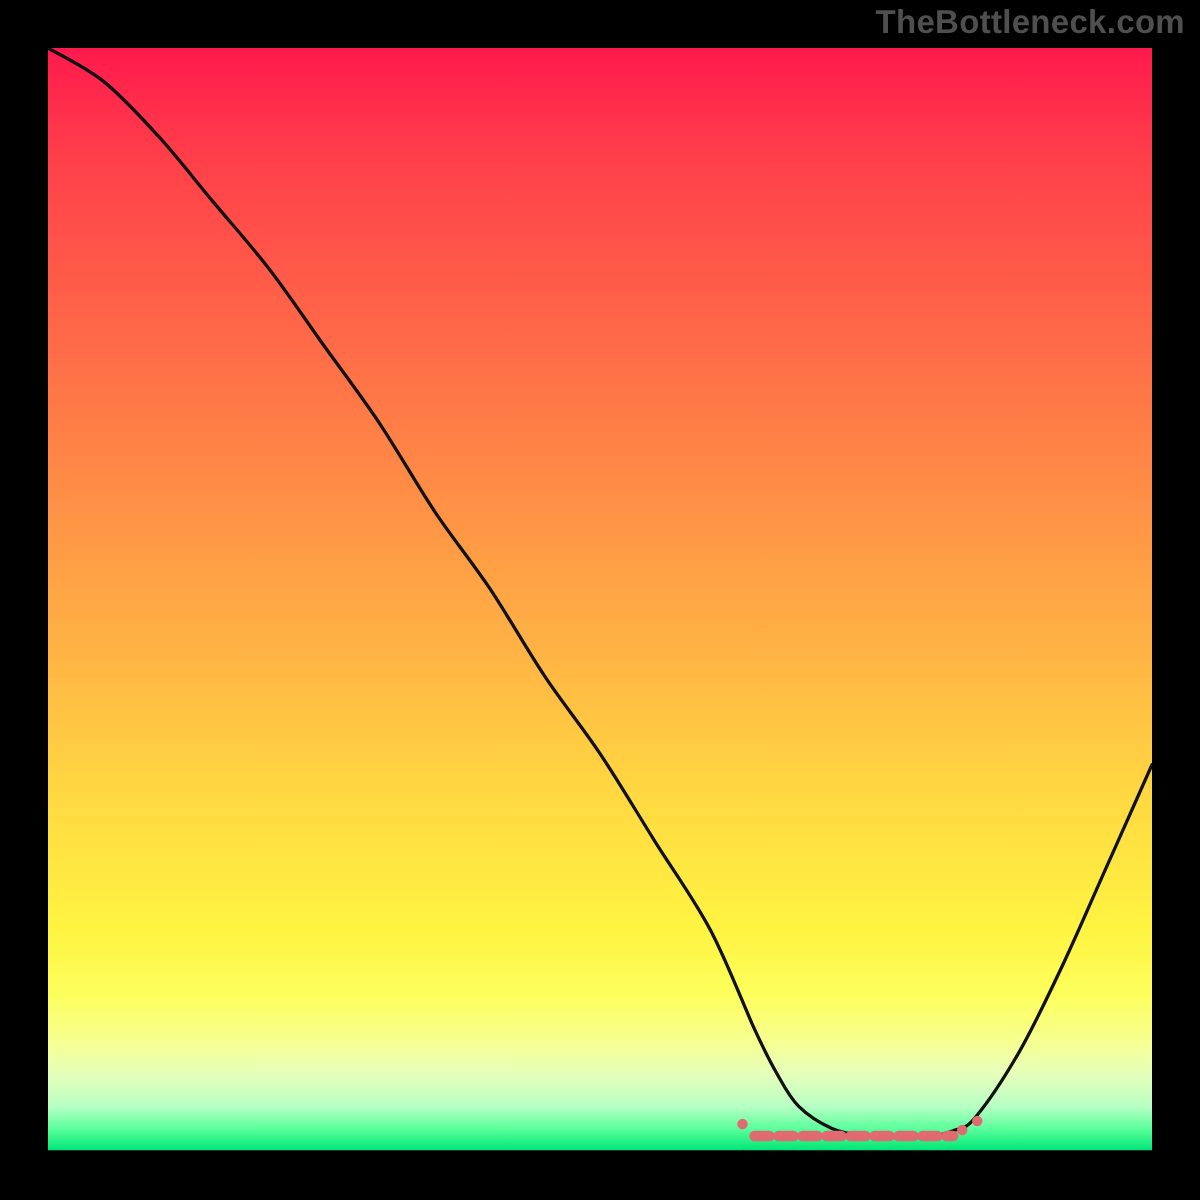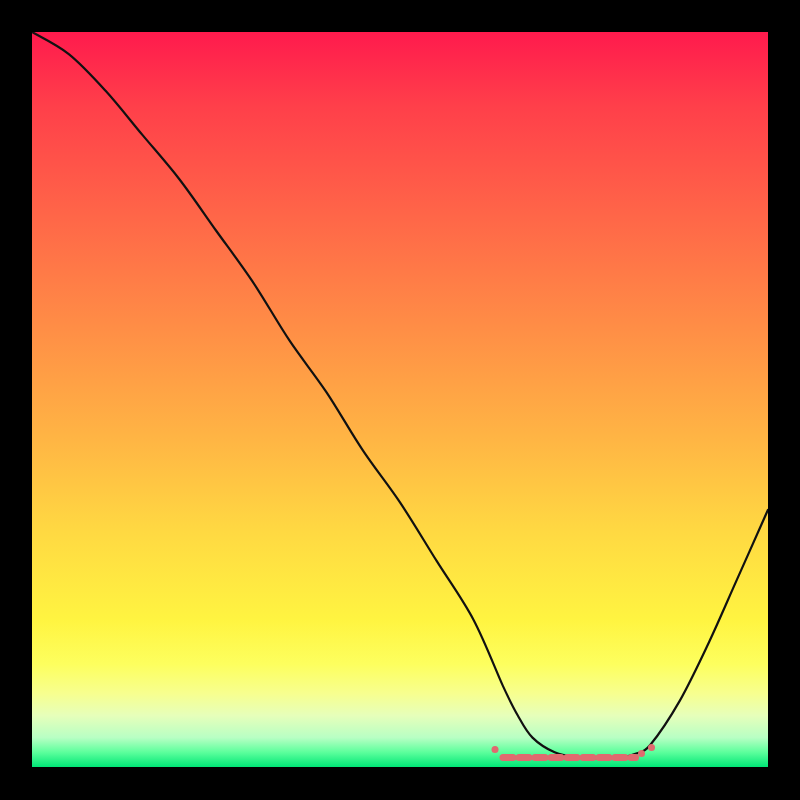--- a/index.html
+++ b/index.html
@@ -74,20 +74,21 @@
     stroke: #e06a6f;
     stroke-width: 7;
     stroke-linecap: round;
   }
 </style>
 </head>
 <body>
 
 <div class="frame">
 
+  <div class="watermark">TheBottleneck.com</div>
 
   <div class="plot-area">
     <div class="gradient"></div>
     <svg class="curve" viewBox="0 0 736 735" preserveAspectRatio="none">
       <path class="curve-line" d="M 0.0 0.0 C 6.1 3.7, 24.5 12.3, 36.8 22.1 C 49.1 31.9, 61.3 45.3, 73.6 58.8 C 85.9 72.3, 98.1 88.2, 110.4 102.9 C 122.7 117.6, 134.9 131.1, 147.2 147.0 C 159.5 162.9, 171.7 181.3, 184.0 198.5 C 196.3 215.6, 208.5 231.5, 220.8 249.9 C 233.1 268.3, 245.3 290.3, 257.6 308.7 C 269.9 327.1, 282.1 341.8, 294.4 360.1 C 306.7 378.5, 318.9 400.6, 331.2 418.9 C 343.5 437.3, 355.7 452.0, 368.0 470.4 C 380.3 488.8, 392.5 509.6, 404.8 529.2 C 417.1 548.8, 430.6 567.2, 441.6 588.0 C 452.6 608.8, 463.7 638.2, 471.0 654.1 C 478.4 670.1, 480.9 675.0, 485.8 683.5 C 490.7 692.1, 494.3 699.5, 500.5 705.6 C 506.6 711.7, 515.2 717.0, 522.6 720.3 C 529.9 723.6, 537.3 724.5, 544.6 725.4 C 552.0 726.4, 559.4 726.2, 566.7 726.2 C 574.1 726.2, 582.7 726.2, 588.8 725.4 C 594.9 724.7, 598.6 723.9, 603.5 721.8 C 608.4 719.7, 610.9 721.8, 618.2 713.0 C 625.6 704.1, 637.9 686.0, 647.7 668.9 C 657.5 651.7, 667.3 630.9, 677.1 610.0 C 686.9 589.2, 696.7 565.9, 706.6 543.9 C 716.4 521.9, 731.1 488.8, 736.0 477.8"></path>
       <g class="flat-dashes-group">
           <circle cx="463.0" cy="717.4" r="3.5" fill="#e06a6f"></circle>
           <line x1="471.0" y1="725.4" x2="481.0" y2="725.4" class="flat-dashes"></line>
           <line x1="487.0" y1="725.4" x2="497.0" y2="725.4" class="flat-dashes"></line>
           <line x1="503.0" y1="725.4" x2="513.0" y2="725.4" class="flat-dashes"></line>

